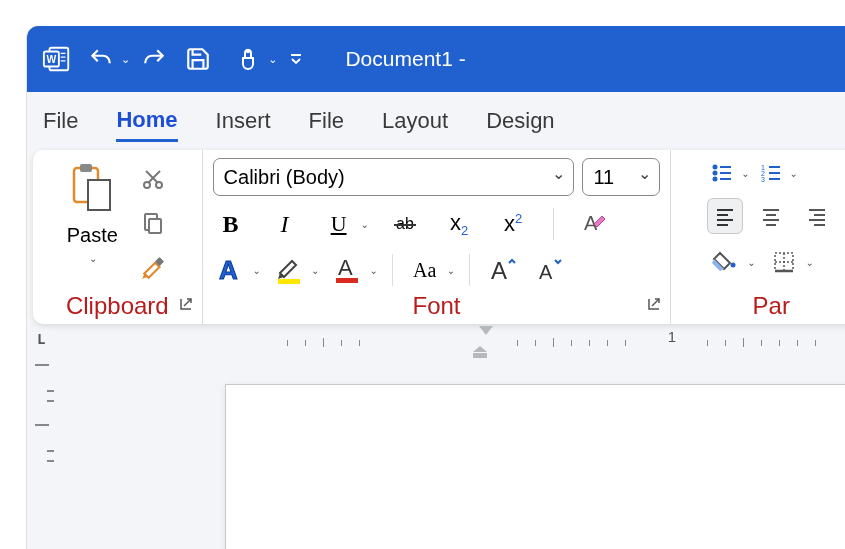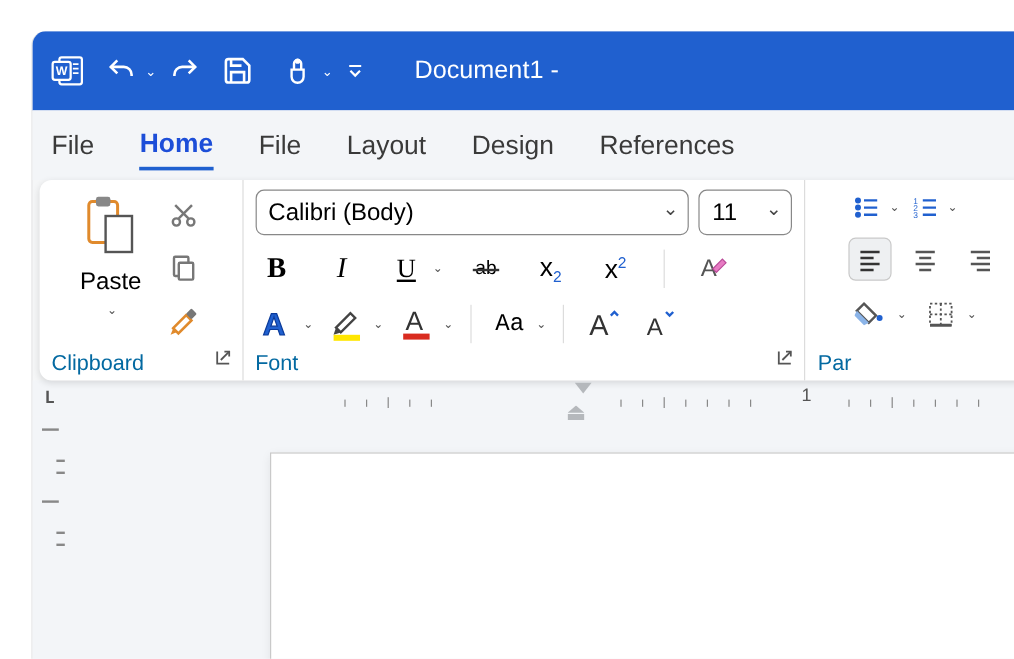--- a/index.html
+++ b/index.html
@@ -16,21 +16,21 @@
 .doc-title { font-size: 21px; margin-left: 30px; white-space: nowrap; }
 .chev { font-size: 11px; color: #fff; }
 
 .tabrow { height: 58px; display: flex; align-items: center; padding: 0 16px; gap: 38px; font-size: 22px; color: #3a3a3a; background: #f3f5f8; }
 .tab { cursor: pointer; padding: 6px 0; }
 .tab.active { font-weight: 600; color: #1d4ed8; border-bottom: 3.5px solid #2060cf; }
 
 .ribbon { background: #fff; display: flex; align-items: stretch; border-radius: 10px 0 0 10px; box-shadow: 0 2px 6px rgba(0,0,0,0.12); position: relative; margin-left: 6px; }
 .group { border-right: 1px solid #dcdcdc; padding: 8px 10px 4px 10px; display: flex; flex-direction: column; align-items: center; }
 .group-body { display: flex; align-items: flex-start; gap: 20px; flex: 1; }
-.group-label { font-size: 18px; color: #0369a1; margin-top: 4px; display: flex; align-items: center; gap: 8px; width: 100%; position: relative; }
+.group-label { font-size: 24px; color: #b91c1c; margin-top: 4px; display: flex; align-items: center; gap: 8px; justify-content: center; width: 100%; position: relative; }
 .launcher { position: absolute; right: -2px; bottom: 2px; }
 .btncol { display: flex; flex-direction: column; gap: 6px; align-items: center; }
 .rowbtns { display: flex; align-items: center; gap: 8px; }
 .ribbtn { width: 36px; height: 36px; display: flex; align-items: center; justify-content: center; position: relative; }
 .ribbtn.small { width: 30px; height: 30px; }
 .ribbtn.active { background: #eef0f2; border: 1px solid #c9c9c9; border-radius: 6px; }
 .chev-sm { font-size: 10px; color: #555; margin-left: 2px; }
 .font-select { border: 1.5px solid #888; border-radius: 7px; height: 38px; padding: 0 28px 0 10px; font-size: 20px; display: flex; align-items: center; position: relative; background: #fff; }
 .font-select::after { content: "⌄"; position: absolute; right: 8px; top: 5px; font-size: 16px; color: #444; }
 .size-select { border: 1.5px solid #888; border-radius: 7px; height: 38px; width: 78px; padding: 0 26px 0 10px; font-size: 20px; display: flex; align-items: center; position: relative; background: #fff; }
@@ -105,24 +105,24 @@
           <line x1="3" y1="4" x2="13" y2="4"></line>
           <polyline points="4 8 8 12 12 8"></polyline>
         </svg>
     </div>
     <div class="doc-title">Document1 -</div>
   </div>
 
   <div class="tabrow">
     <div class="tab">File</div>
     <div class="tab active">Home</div>
+    <div class="tab">Insert</div>
     <div class="tab">File</div>
     <div class="tab">Layout</div>
     <div class="tab">Design</div>
-    <div class="tab">References</div>
   </div>
 
   <div class="ribbon">
 
     <div class="group" style="width:170px">
       <div class="group-body">
         <div class="btncol" style="padding-top:4px">
           <svg width="48" height="56" viewBox="0 0 48 56">
             <rect x="6" y="6" width="24" height="34" rx="3" fill="none" stroke="#e08a2c" stroke-width="2.5"></rect>
             <rect x="12" y="2" width="12" height="8" rx="2" fill="#888"></rect>
@@ -234,21 +234,21 @@
               <svg width="30" height="30" viewBox="0 0 30 30">
                   <text x="6" y="20" font-size="22" fill="#333" font-family="Georgia">A</text>
                   <rect x="4" y="23" width="22" height="5" fill="#d92b1f"></rect>
                 </svg>
             </div>
             <span class="chev-sm">⌄</span>
           </div>
           <div class="vsep"></div>
           <div class="rowbtns" style="gap:2px">
             <div class="ribbtn">
-                <span style="font-size:20px;font-family:Liberation Mono, monospace">Aa</span>
+                <span style="font-size:20px;font-family:Liberation Serif, serif">Aa</span>
               </div>
             <span class="chev-sm">⌄</span>
           </div>
           <div class="vsep"></div>
           <div class="ribbtn">
             <svg width="30" height="30" viewBox="0 0 30 30">
                 <text x="4" y="24" font-size="24" fill="#333" font-family="Georgia">A</text>
                 <polyline points="22 8 25 5 28 8" fill="none" stroke="#2060cf" stroke-width="2"></polyline>
               </svg>
           </div>

